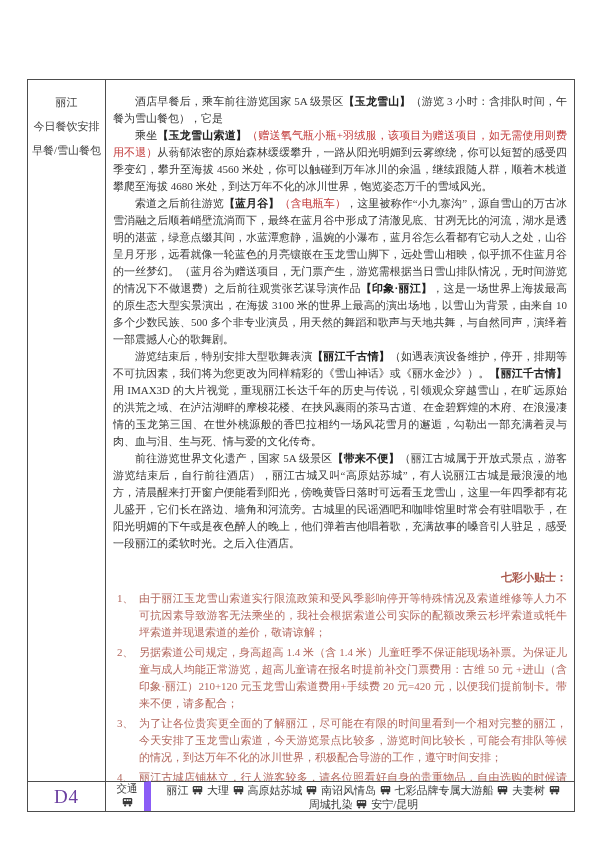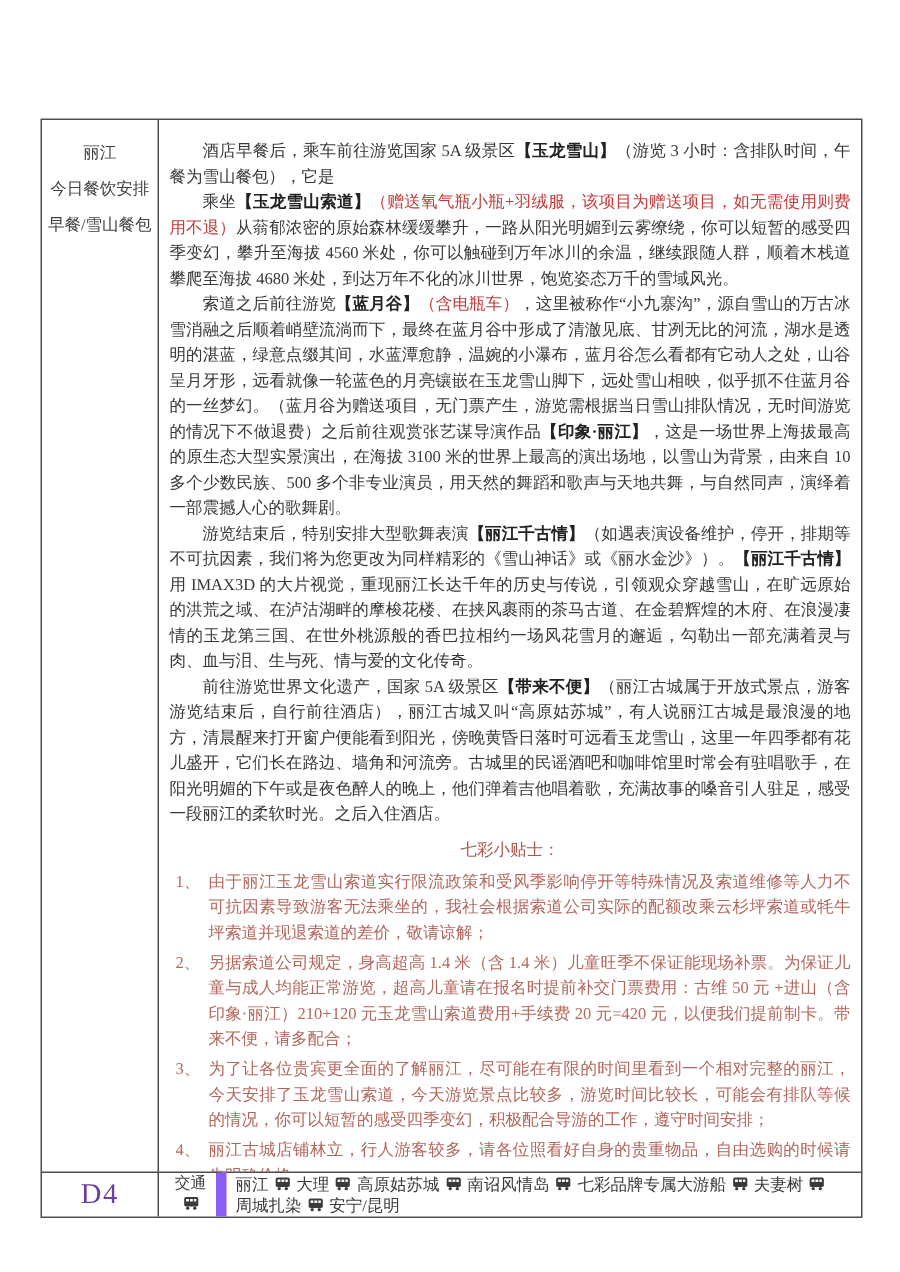--- a/index.html
+++ b/index.html
@@ -10,43 +10,43 @@
   }
   .itin-table{
     position:absolute;left:27px;top:79px;width:548px;height:733px;
     display:grid;
     grid-template-columns:78px 45px 1fr;
     grid-template-rows:1fr 30px;
     border:1px solid #4d4d4d;
     box-sizing:border-box;
     background:#fff;
   }
-  .cell{box-sizing:border-box;overflow:hidden;}
+  .cell{box-sizing:border-box;overflow:hidden;text-align:center;}
   
   .left-head{
     grid-row:1;grid-column:1;
     border-right:1px solid #4d4d4d;
     padding-top:10px;text-align:center;
     color:#3f3f3f;font-size:11px;
   }
   .lh-line{line-height:24px;white-space:nowrap;}
   
   .main-cell{
     grid-row:1;grid-column:2/4;
     padding:13px 7px 0 7px;
     color:#373737;font-size:11px;line-height:17px;
     text-align:justify;
   }
   .para{margin:0;text-indent:2em;}
   .para .run{text-indent:0;}
   .b{font-weight:bold;color:#222;}
   .red{color:#c23a3a;}
   .tips-title{
-    color:#a9574b;font-weight:normal;margin-top:6px;line-height:19px;
-    text-align:center;
+    color:#a9574b;font-weight:bold;margin-top:16px;line-height:19px;
+    text-align:right;
   }
   .tip{display:flex;margin-top:3px;color:#b2665c;line-height:17px;text-align:justify;}
   .tip-num{flex:0 0 22px;padding-left:4px;}
   .tip-text{flex:1;}
   
   .day-cell{
     grid-row:2;grid-column:1;
     border-top:1px solid #4d4d4d;border-right:1px solid #4d4d4d;
     display:flex;align-items:center;justify-content:center;
     color:#6b3fa0;font-size:19px;letter-spacing:1px;
@@ -92,21 +92,21 @@
         <div class="tip">
           <span class="tip-num">1、</span>
           <span class="tip-text">由于丽江玉龙雪山索道实行限流政策和受风季影响停开等特殊情况及索道维修等人力不可抗因素导致游客无法乘坐的，我社会根据索道公司实际的配额改乘云杉坪索道或牦牛坪索道并现退索道的差价，敬请谅解；</span>
         </div>
         <div class="tip">
           <span class="tip-num">2、</span>
           <span class="tip-text">另据索道公司规定，身高超高 1.4 米（含 1.4 米）儿童旺季不保证能现场补票。为保证儿童与成人均能正常游览，超高儿童请在报名时提前补交门票费用：古维 50 元 +进山（含印象·丽江）210+120 元玉龙雪山索道费用+手续费 20 元=420 元，以便我们提前制卡。带来不便，请多配合；</span>
         </div>
         <div class="tip">
           <span class="tip-num">3、</span>
-          <span class="tip-text">为了让各位贵宾更全面的了解丽江，尽可能在有限的时间里看到一个相对完整的丽江，今天安排了玉龙雪山索道，今天游览景点比较多，游览时间比较长，可能会有排队等候的情况，你可以短暂的感受四季变幻，积极配合导游的工作，遵守时间安排；</span>
+          <span class="tip-text">为了让各位贵宾更全面的了解丽江，尽可能在有限的时间里看到一个相对完整的丽江，今天安排了玉龙雪山索道，今天游览景点比较多，游览时间比较长，可能会有排队等候的情况，到达万年不化的冰川世界，积极配合导游的工作，遵守时间安排；</span>
         </div>
         <div class="tip">
           <span class="tip-num">4、</span>
           <span class="tip-text">丽江古城店铺林立，行人游客较多，请各位照看好自身的贵重物品，自由选购的时候请先明确价格；</span>
         </div>
       </div>
   </div>
 
   <div class="cell day-cell">
     <span>D4</span>

